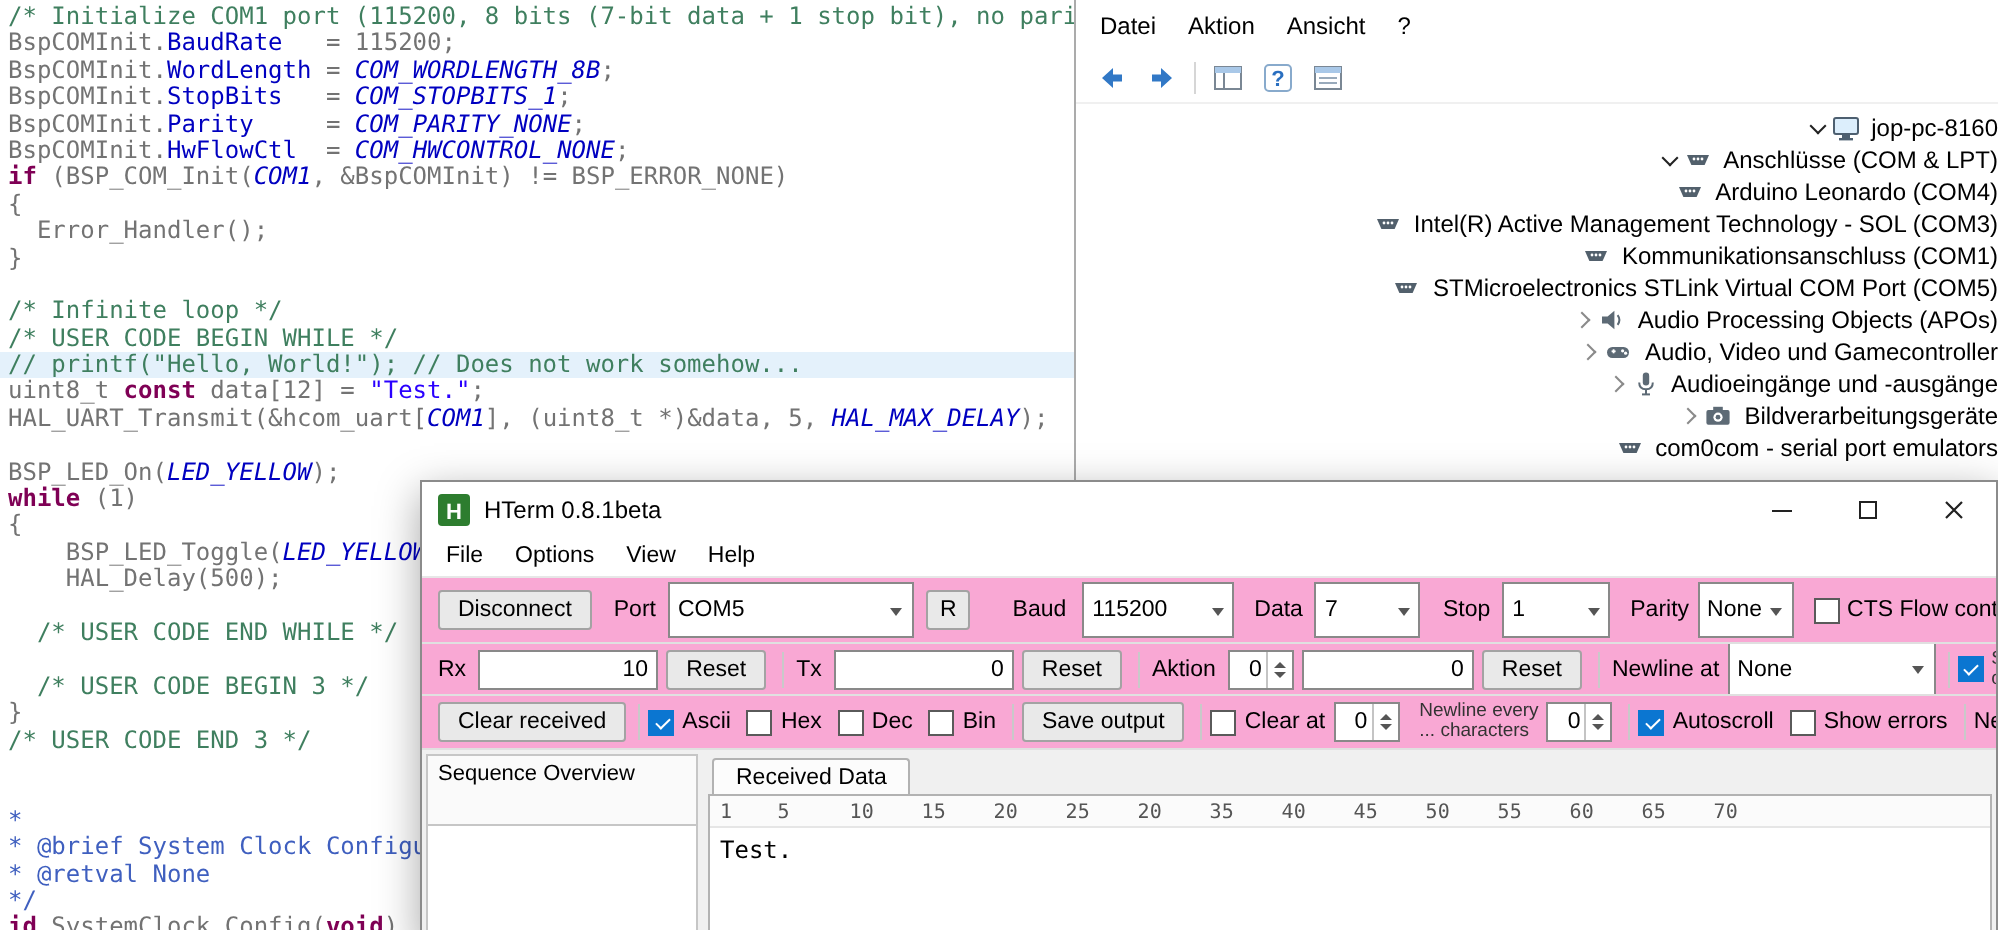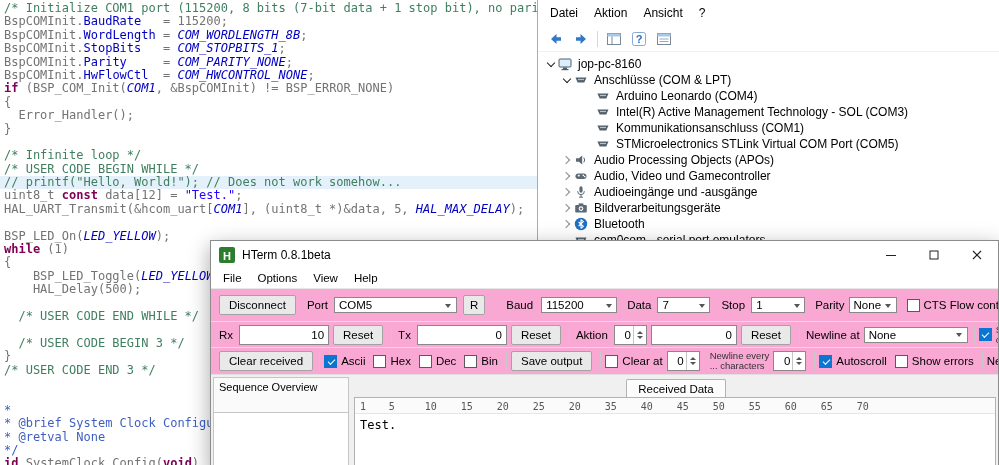--- a/index.html
+++ b/index.html
@@ -24,21 +24,21 @@
   
   .devmgr { position:absolute; left:537px; top:0; width:462px; height:465px; z-index:2;
             background:#fff; border-left:1px solid #ababab; font-size:12px; overflow:hidden; }
   .dm-menubar { height:26px; display:flex; align-items:center; padding-left:4px; background:#fff; }
   .dm-menubar .mi { padding:4px 8px; cursor:default; }
   .dm-toolbar { height:26px; display:flex; align-items:center; gap:7px; padding-left:9px;
                 border-bottom:1px solid #f0f0f0; }
   .tbi { width:18px; height:18px; display:flex; align-items:center; justify-content:center; }
   .tsep { width:1px; height:16px; background:#d6d6d6; }
   .dm-tree { padding-top:4px; }
-  .tree-row { height:16px; display:flex; align-items:center; white-space:nowrap; cursor:default; }
+  .tree-row { height:16px; display:flex; align-items:center; white-space:nowrap; cursor:default;justify-content:flex-end; }
   .lvl0 { padding-left:6px; } .lvl1 { padding-left:22px; } .lvl2 { padding-left:44px; }
   .expander { width:14px; height:14px; position:relative; flex:none; }
   .expander.open::after { content:""; position:absolute; left:4px; top:3px; width:5px; height:5px;
        border-right:1.5px solid #222; border-bottom:1.5px solid #222; transform:rotate(45deg); }
   .expander.closed::after { content:""; position:absolute; left:3px; top:4px; width:5px; height:5px;
        border-right:1.5px solid #8a8a8a; border-bottom:1.5px solid #8a8a8a; transform:rotate(-45deg); }
   .ticon { width:16px; height:14px; flex:none; margin-right:4px; display:flex; align-items:center; }
   .tlabel { font-size:12px; }
 
   
@@ -55,21 +55,21 @@
   .menubar .mi { padding:3px 8px; font-size:11.5px; cursor:default; }
 
   .trow { display:flex; align-items:center; padding:0 8px; white-space:nowrap; overflow:hidden;
           background:#f9a8d4; border-bottom:1px solid #e0e0e0; }
   .row1 { height:33px; } .row2 { height:26px; } .row3 { height:27px; }
 
   .btn { font:11.5px "Liberation Sans", sans-serif; background:#e9e9e9; border:1px solid #a3a3a3;
          border-radius:2px; padding:3px 9px; color:#000; }
   .btn.sq { padding:3px 6px; }
   .lbl { font-size:11.5px; }
-  .combo { background:#fff; border:1px solid #898989; height:16px; display:flex; align-items:center; flex:none; }
+  .combo { background:#fff; border:1px solid #898989; height:28px; display:flex; align-items:center; flex:none; }
   .cval { flex:1; padding-left:4px; font-size:11.5px; overflow:hidden; }
   .carr { width:15px; display:flex; justify-content:center; align-items:center; flex:none; }
   .carr::after { content:""; border:3.5px solid transparent; border-top:4.5px solid #555; margin-top:4px; }
   .nfield { background:#fff; border:1px solid #898989; height:20px; display:flex; align-items:center;
             justify-content:flex-end; padding-right:4px; font-size:11.5px; flex:none; }
   .spin { background:#fff; border:1px solid #898989; height:20px; display:flex; align-items:center; flex:none; }
   .spin .sval { width:18px; text-align:right; padding-right:2px; font-size:11.5px; }
   .spinarrows { width:13px; height:100%; border-left:1px solid #c4c4c4; display:flex; flex-direction:column;
                 align-items:center; justify-content:center; gap:2px; }
   .spinarrows::before { content:""; border:3px solid transparent; border-bottom:3.5px solid #555; }
@@ -86,21 +86,21 @@
   .ml11{margin-left:11px}.ml21{margin-left:21px}
   .w48{width:48px}.w53{width:53px}.w54{width:54px}.w76{width:76px}.w86{width:86px}
   .w90{width:90px}.w104{width:104px}.w123{width:123px}
 
   .hterm-body { position:absolute; left:0; top:134px; right:0; bottom:0; display:flex;
                 gap:5px; padding:2px 2px 0 2px; background:#f0f0f0; }
   .seq-panel { width:136px; display:flex; flex-direction:column; flex:none; }
   .seq-header { height:36px; background:#fafafa; border:1px solid #c6c6c6; font-size:11px; padding:3px 5px; }
   .seq-list { flex:1; background:#fff; border:1px solid #c6c6c6; border-top:none; }
   .recv-area { flex:1; display:flex; flex-direction:column; min-width:0; }
-  .tabstrip { height:20px; display:flex; align-items:flex-end; padding-left:2px;justify-content:center; }
+  .tabstrip { height:20px; display:flex; align-items:flex-end; padding-left:2px; }
   .tab { background:#fcfcfc; border:1px solid #b2b2b2; border-bottom:none; border-radius:2px 2px 0 0;
          padding:3px 11px 2px; font-size:11.5px; }
   .recv-box { flex:1; background:#fff; border:1px solid #b2b2b2; position:relative; overflow:hidden; }
   .ruler { height:16px; position:relative; background:#fbfbfb; border-bottom:1px solid #e6e6e6;
            font-family:"DejaVu Sans Mono", monospace; font-size:10px; color:#555; }
   .ruler span { position:absolute; top:3px; }
   .recv-content { font-family:"DejaVu Sans Mono", monospace; font-size:12px; padding:4px 17px 0 5px; }
 </style>
 </head>
 <body>
@@ -299,30 +299,20 @@
             <svg width="14" height="14" viewBox="0 0 14 14">
               <rect x="1.2" y="4" width="11.6" height="7.4" rx="1" fill="#5d6a75"></rect>
               <rect x="4.6" y="2.4" width="4.8" height="2" fill="#5d6a75"></rect>
               <circle cx="7" cy="7.6" r="2.3" fill="#fff"></circle>
               <circle cx="7" cy="7.6" r="1.2" fill="#5d6a75"></circle>
             </svg>
           </span>
           <span class="tlabel">Bildverarbeitungsgeräte</span>
         </div>
         <div class="tree-row lvl1">
-          <span class="expander closed"></span>
-          <span class="ticon">
-            <svg width="14" height="14" viewBox="0 0 14 14">
-              <circle cx="7" cy="7" r="6.2" fill="#1f6fc4"></circle>
-              <path d="M7 2.6 v8.8 M7 2.6 L9.4 4.6 4.6 9 M7 11.4 L9.4 9.4 4.6 5" stroke="#fff" stroke-width="1.1" fill="none" stroke-linejoin="round"></path>
-            </svg>
-          </span>
-          <span class="tlabel">Bluetooth</span>
-        </div>
-        <div class="tree-row lvl1">
           <span class="expander none"></span>
           <span class="ticon">
             <svg width="14" height="14" viewBox="0 0 14 14">
               <path d="M1.5 4.5 h11 l-2.2 5 h-6.6 z" fill="#52606c"></path>
               <circle cx="5" cy="6.5" r=".7" fill="#fff"></circle>
               <circle cx="7" cy="6.5" r=".7" fill="#fff"></circle>
               <circle cx="9" cy="6.5" r=".7" fill="#fff"></circle>
             </svg>
           </span>
           <span class="tlabel">com0com - serial port emulators</span>

